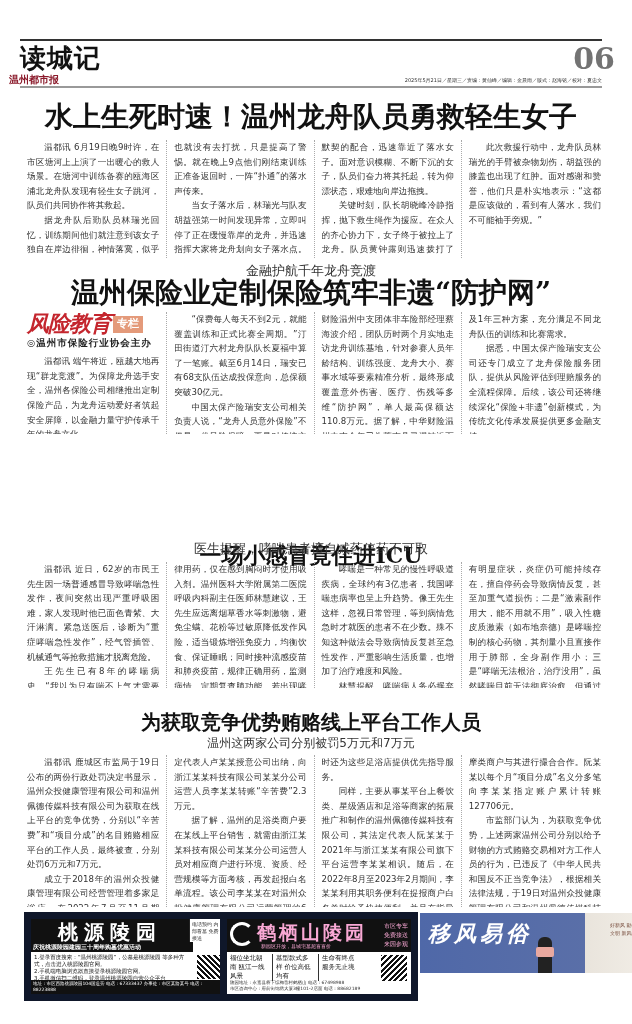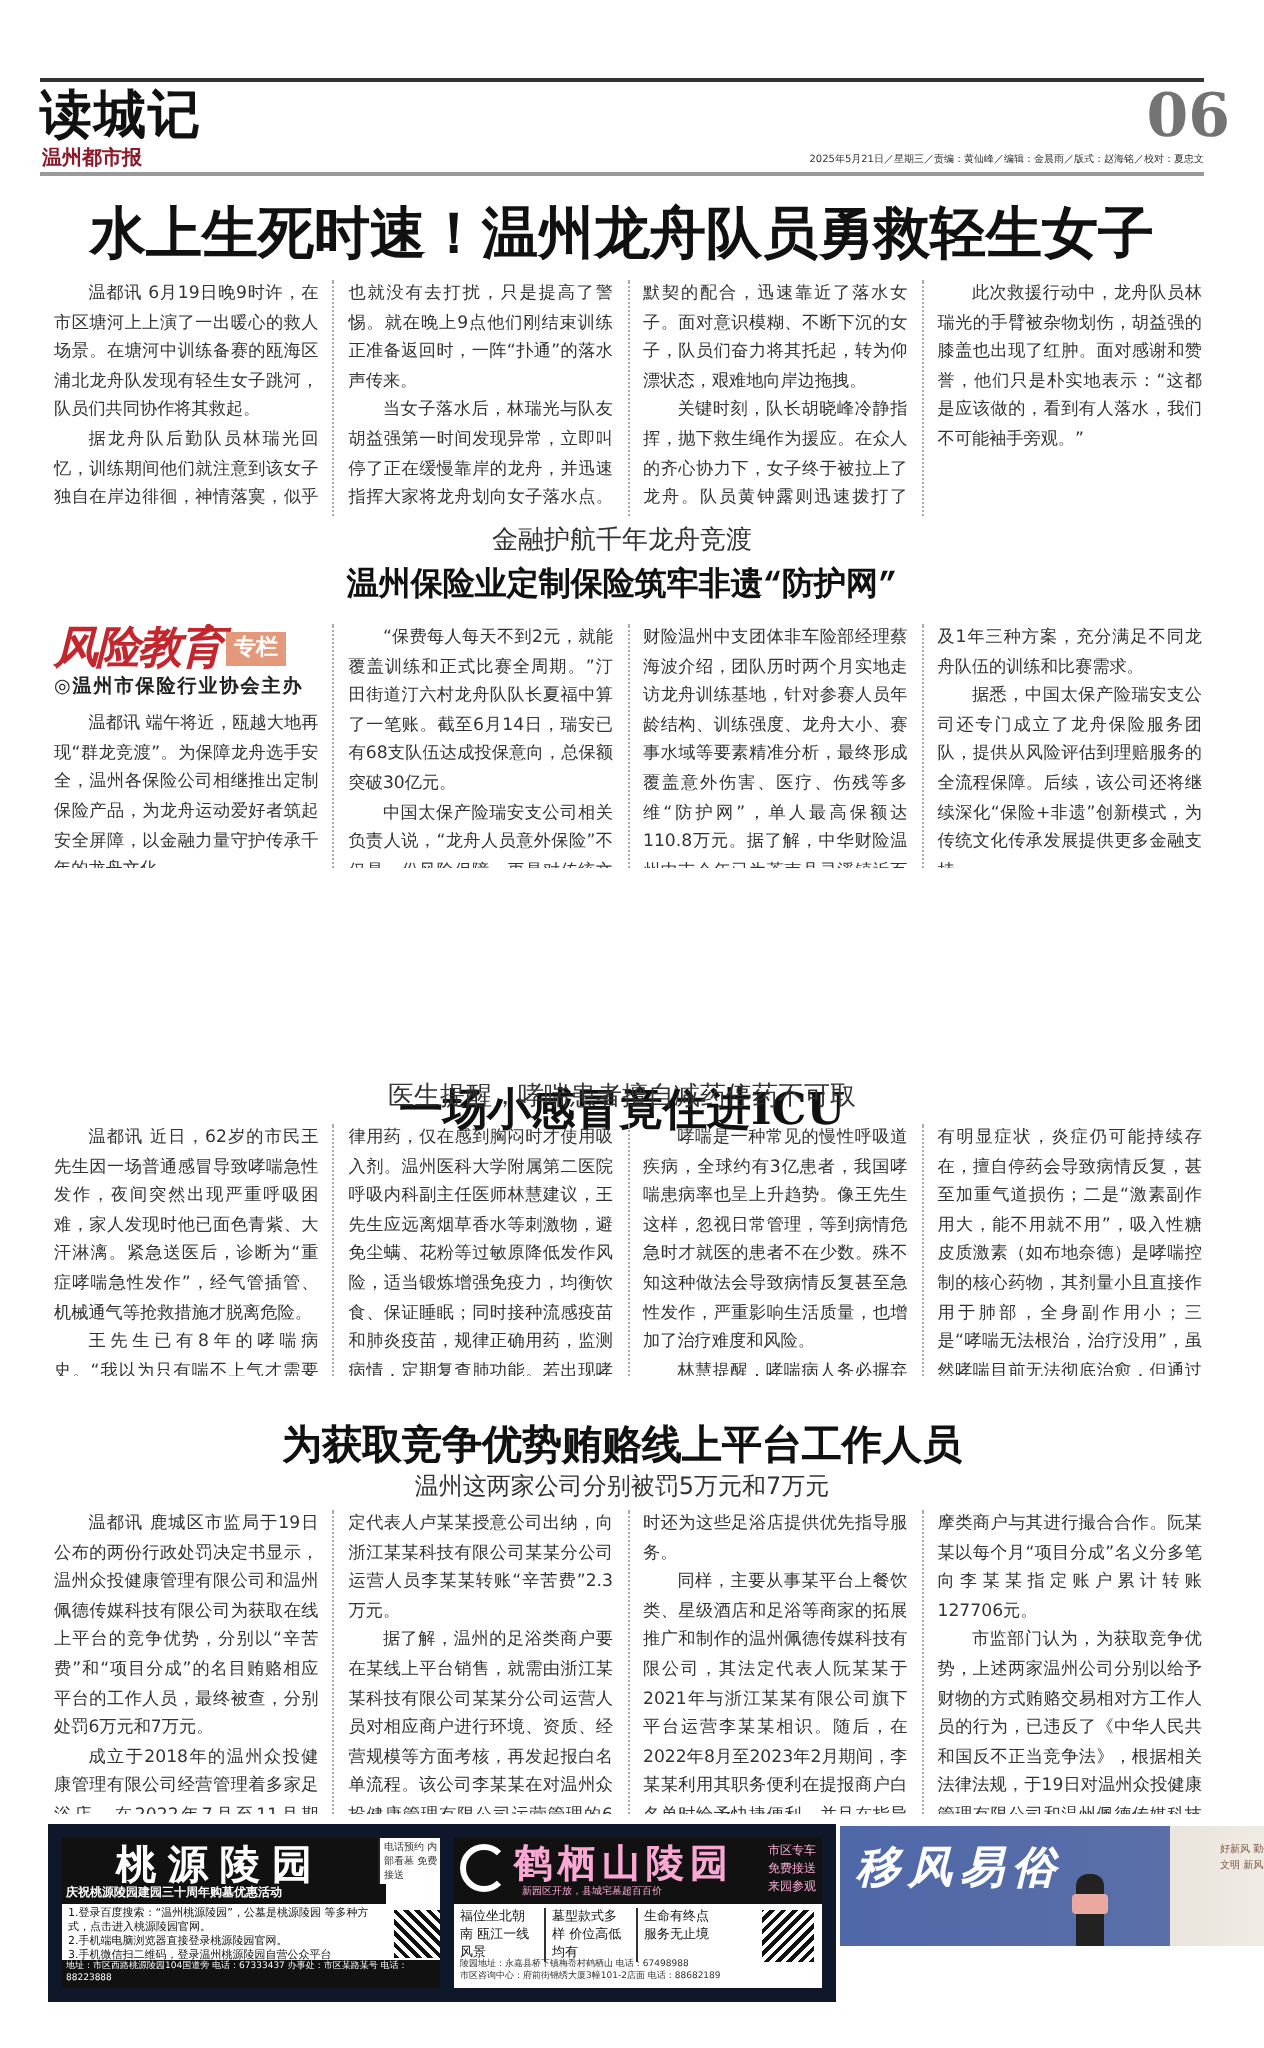--- a/index.html
+++ b/index.html
@@ -4,21 +4,21 @@
 <style>
   html, body { margin:0; padding:0; background:#fff; }
   body { width:632px; height:1024px; position:relative; overflow:hidden;
          font-family:"DejaVu Sans","Liberation Sans",sans-serif; color:#222; }
   .abs { position:absolute; }
 
   
   .top-rule { left:20px; top:39px; width:582px; height:2px; background:#333; }
   .section-title { left:20px; top:42px; font-family:"DejaVu Serif","Liberation Serif",serif;
         font-size:26px; font-weight:bold; color:#111; letter-spacing:1px; line-height:32px; }
-  .paper-name { left:21px; top:74px; font-size:10px; font-weight:bold; color:#8b1a2b; line-height:12px; }
+  .paper-name { left:9px; top:74px; font-size:10px; font-weight:bold; color:#8b1a2b; line-height:12px; }
   .page-no { right:17px; top:42px; font-family:"DejaVu Serif","Liberation Serif",serif;
         font-size:30px; font-weight:bold; color:#737373; line-height:34px; }
   .byline { right:30px; top:76px; font-size:5px; color:#333; line-height:8px; white-space:nowrap; }
   .bottom-rule { left:20px; top:86px; width:582px; height:2px; background:#999; }
 
   .headline { font-family:"DejaVu Serif","Liberation Serif",serif; font-weight:bold; color:#111;
         text-align:center; white-space:nowrap; }
   .subhead { font-family:"DejaVu Sans","Liberation Sans",sans-serif; color:#333;
         text-align:center; white-space:nowrap; }
 
@@ -100,21 +100,21 @@
     <p>关键时刻，队长胡晓峰冷静指挥，抛下救生绳作为援应。在众人的齐心协力下，女子终于被拉上了龙舟。队员黄钟露则迅速拨打了110和120，准确报告了位置信息。</p>
 
   </div>
   <div class="col">
     <p>此次救援行动中，龙舟队员林瑞光的手臂被杂物划伤，胡益强的膝盖也出现了红肿。面对感谢和赞誉，他们只是朴实地表示：“这都是应该做的，看到有人落水，我们不可能袖手旁观。”</p>
 
   </div>
 </div>
 
 <div class="abs subhead" style="left:20px;width:582px;top:262px;font-size:13px;line-height:18px;">金融护航千年龙舟竞渡</div>
-<div class="abs headline" style="left:20px;width:582px;top:280px;font-size:16px;line-height:26px;font-family:Liberation Mono, monospace;">温州保险业定制保险筑牢非遗“防护网”</div>
+<div class="abs headline" style="left:20px;width:582px;top:280px;font-size:28px;line-height:26px;">温州保险业定制保险筑牢非遗“防护网”</div>
 <div class="abs cols" style="left:20px;width:588px;top:312px;height:122px;">
   <div class="col">
     <div class="logo-box">
       <span class="logo-main">风险教育</span><span class="logo-tag">专栏</span>
       <div class="logo-sub"><span>◎</span><span>温州市保险行业协会主办</span></div>
     </div>
     <p>温都讯 端午将近，瓯越大地再现“群龙竞渡”。为保障龙舟选手安全，温州各保险公司相继推出定制保险产品，为龙舟运动爱好者筑起安全屏障，以金融力量守护传承千年的龙舟文化。</p>
 
   </div>
   <div class="col">

